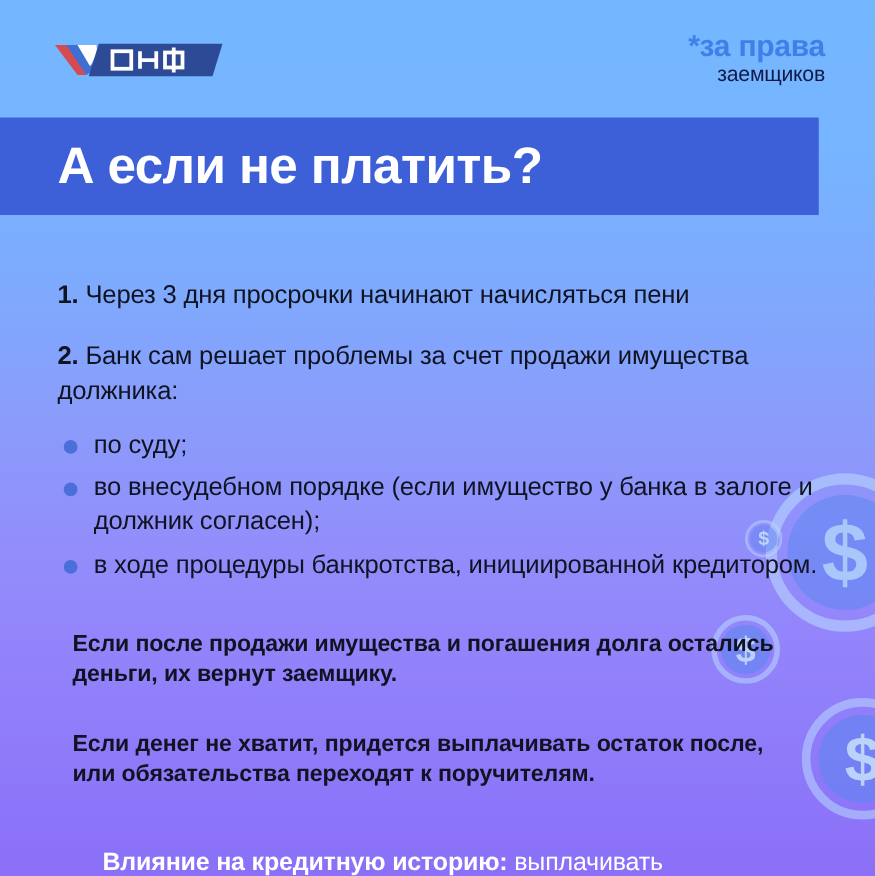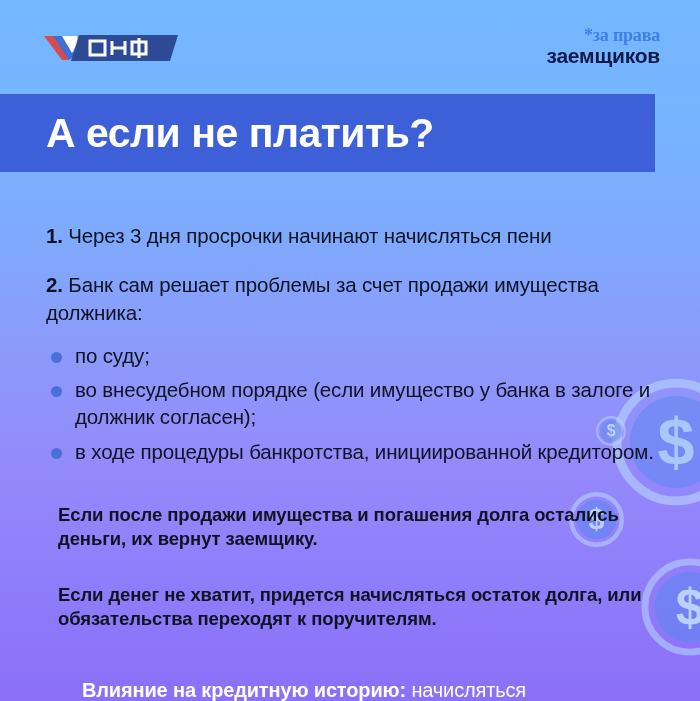--- a/index.html
+++ b/index.html
@@ -61,30 +61,29 @@
   }
 
   .tagline {
     position: absolute;
     right: 40px;
     top: 26px;
     text-align: right;
     line-height: 1.04;
   }
   .tagline-top {
-    font-size: 18px;
+    font-size: 24px;
     font-weight: bold;
     color: #3f7fe8;
     letter-spacing: -0.2px;
     display: block;
-    font-family: Liberation Serif, serif;
   }
   .tagline-bottom {
-    font-size: 21px;
-    font-weight: bold;
+    font-size: 17px;
+    font-weight: normal;
     color: #101a4a;
     letter-spacing: -0.2px;
     display: block;
   }
 
   
   .title-banner {
     position: absolute;
     left: 0;
     top: 94px;
@@ -260,21 +259,21 @@
         <span class="bullet-dot"></span>
         <span>во внесудебном порядке (если имущество у банка в залоге и должник согласен);</span>
       </li>
       <li>
         <span class="bullet-dot"></span>
         <span>в ходе процедуры банкротства, инициированной кредитором.</span>
       </li>
     </ul>
 
     <p class="note note-1">Если после продажи имущества и погашения долга остались деньги, их вернут заемщику.</p>
-    <p class="note note-2">Если денег не хватит, придется начисляться остаток долга, или обязательства переходят к поручителям.</p>
+    <p class="note note-2">Если денег не хватит, придется выплачивать остаток после, или обязательства переходят к поручителям.</p>
 
     <p class="impact">
       <span class="impact-label">Влияние на кредитную историю:</span>
-      <span class="impact-value">начисляться</span>
+      <span class="impact-value">выплачивать</span>
     </p>
   </div>
 
 </div>
 
 </body></html>

